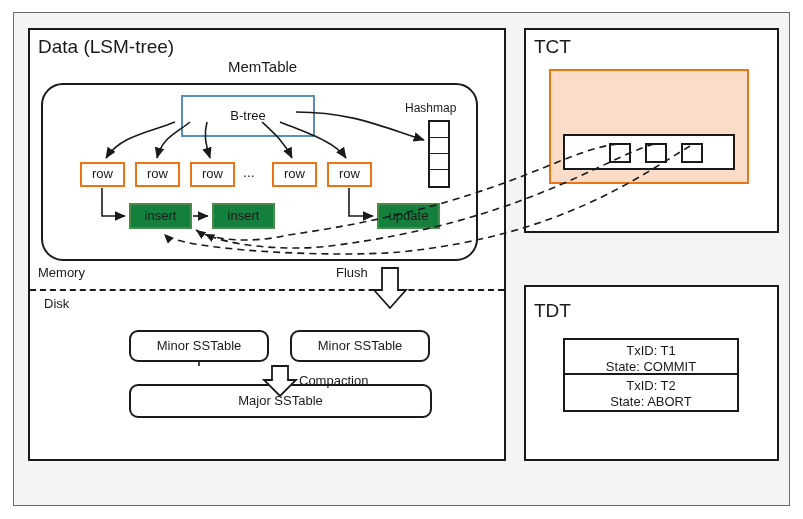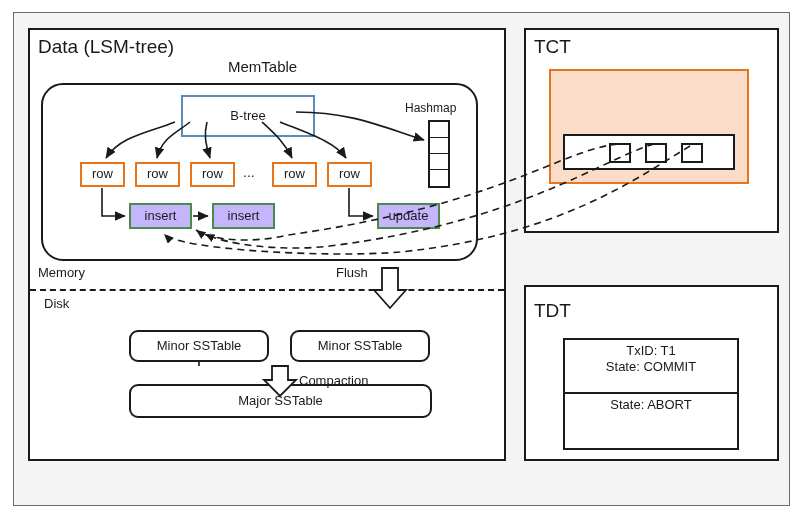--- a/index.html
+++ b/index.html
@@ -67,21 +67,21 @@
     border: 2px solid #5b8db8;
     background: #ffffff;
   }
   .rowbox {
     border: 2px solid #e8751a;
     background: #ffffff;
     font-size: 13px;
   }
   .opbox {
     border: 2px solid #4a8a4a;
-    background: #c4b5fd;
+    background: #15803d;
     font-size: 13px;
   }
   .hashmap-grid {
     border: 2px solid #1a1a1a;
     background: #ffffff;
   }
   .hashmap-grid div {
     border-bottom: 1.5px solid #1a1a1a;
     box-sizing: border-box;
   }
@@ -197,26 +197,27 @@
 
   <div class="box tct-chain-outer" style="left:563px; top:134px; width:172px; height:36px;">
     <div class="tct-node" style="left:44px; top:7px; width:22px; height:20px;"></div>
     <div class="tct-node" style="left:80px; top:7px; width:22px; height:20px;"></div>
     <div class="tct-node" style="left:116px; top:7px; width:22px; height:20px;"></div>
   </div>
 
   <div class="box panel" style="left:524px; top:285px; width:255px; height:176px;"></div>
   <div class="panel-title" style="left:534px; top:300px;">TDT</div>
 
-  <div class="box tdt-table" style="left:563px; top:338px; width:176px; height:112px;">
+  <div class="box tdt-table" style="left:563px; top:338px; width:176px; height:74px;">
     <div class="tdt-row divided" style="height:50%;">
       <div>TxID: T1</div>
       <div>State: COMMIT</div>
     </div>
     <div class="tdt-row" style="height:50%;">
+      <div>TxID: T2</div>
       <div>State: ABORT</div>
     </div>
   </div>
 
   <svg class="overlay" viewBox="0 0 803 519">
     <defs>
       <marker id="ah" markerWidth="8" markerHeight="8" refX="6.5" refY="3" orient="auto" markerUnits="strokeWidth">
         <path d="M0,0 L7,3 L0,6 z" fill="#1a1a1a"></path>
       </marker>
       <marker id="ah-sm" markerWidth="7" markerHeight="7" refX="6" refY="2.6" orient="auto" markerUnits="strokeWidth">

